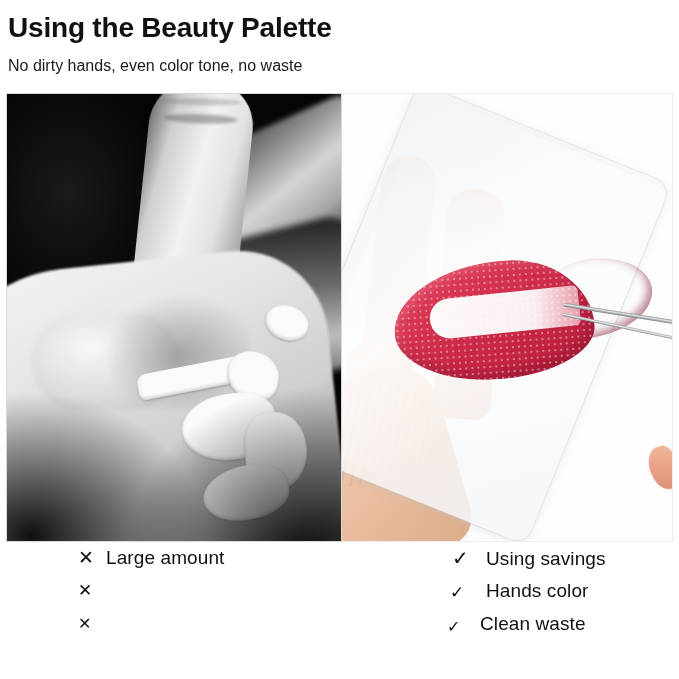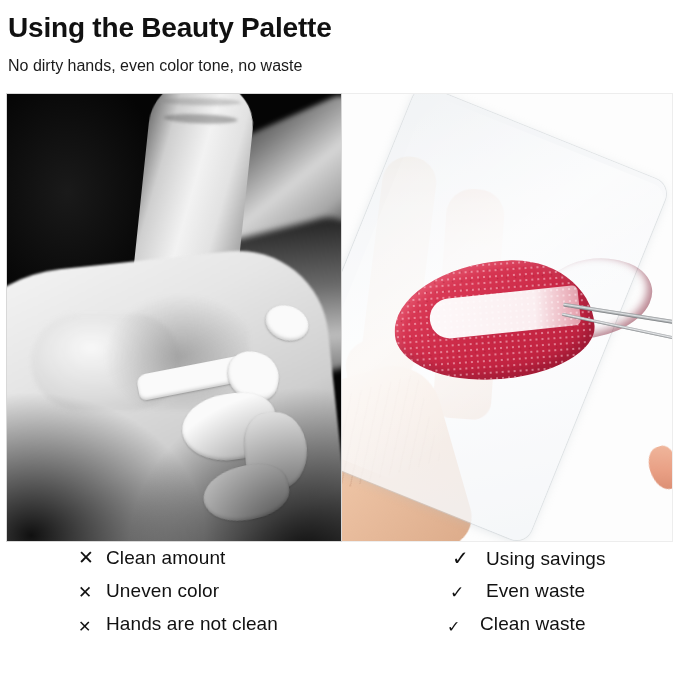--- a/index.html
+++ b/index.html
@@ -311,40 +311,38 @@
 
       <div class="r-tip"></div>
     </div>
   </div>
 
   <div class="lists">
 
     <div class="col col-left">
       <div class="row row-1">
         <span class="mark">✕</span>
-        <span class="row-label">Clean amount</span>
+        <span class="row-label">Large amount</span>
       </div>
       <div class="row row-2">
         <span class="mark">✕</span>
-        <span class="row-label">Uneven color</span>
       </div>
       <div class="row row-3">
         <span class="mark">✕</span>
-        <span class="row-label">Hands are not clean</span>
       </div>
     </div>
 
     <div class="col col-right">
       <div class="row row-1">
         <span class="mark mark-check">✓</span>
         <span class="row-label">Using savings</span>
       </div>
       <div class="row row-2">
         <span class="mark mark-check">✓</span>
-        <span class="row-label">Even waste</span>
+        <span class="row-label">Hands color</span>
       </div>
       <div class="row row-3">
         <span class="mark mark-check">✓</span>
         <span class="row-label">Clean waste</span>
       </div>
     </div>
 
   </div>
 </div>
 

